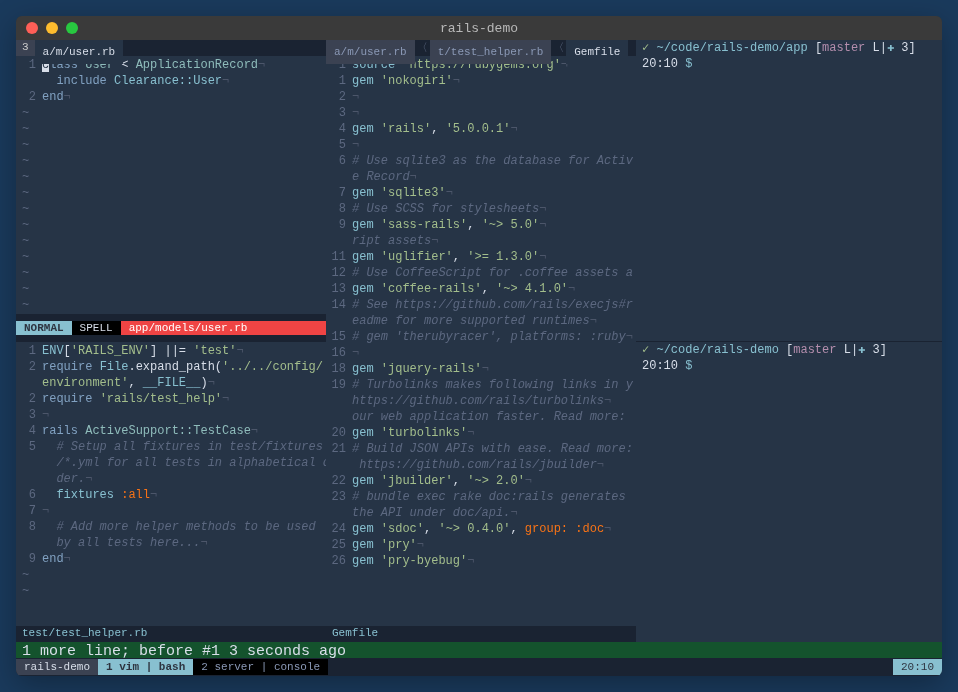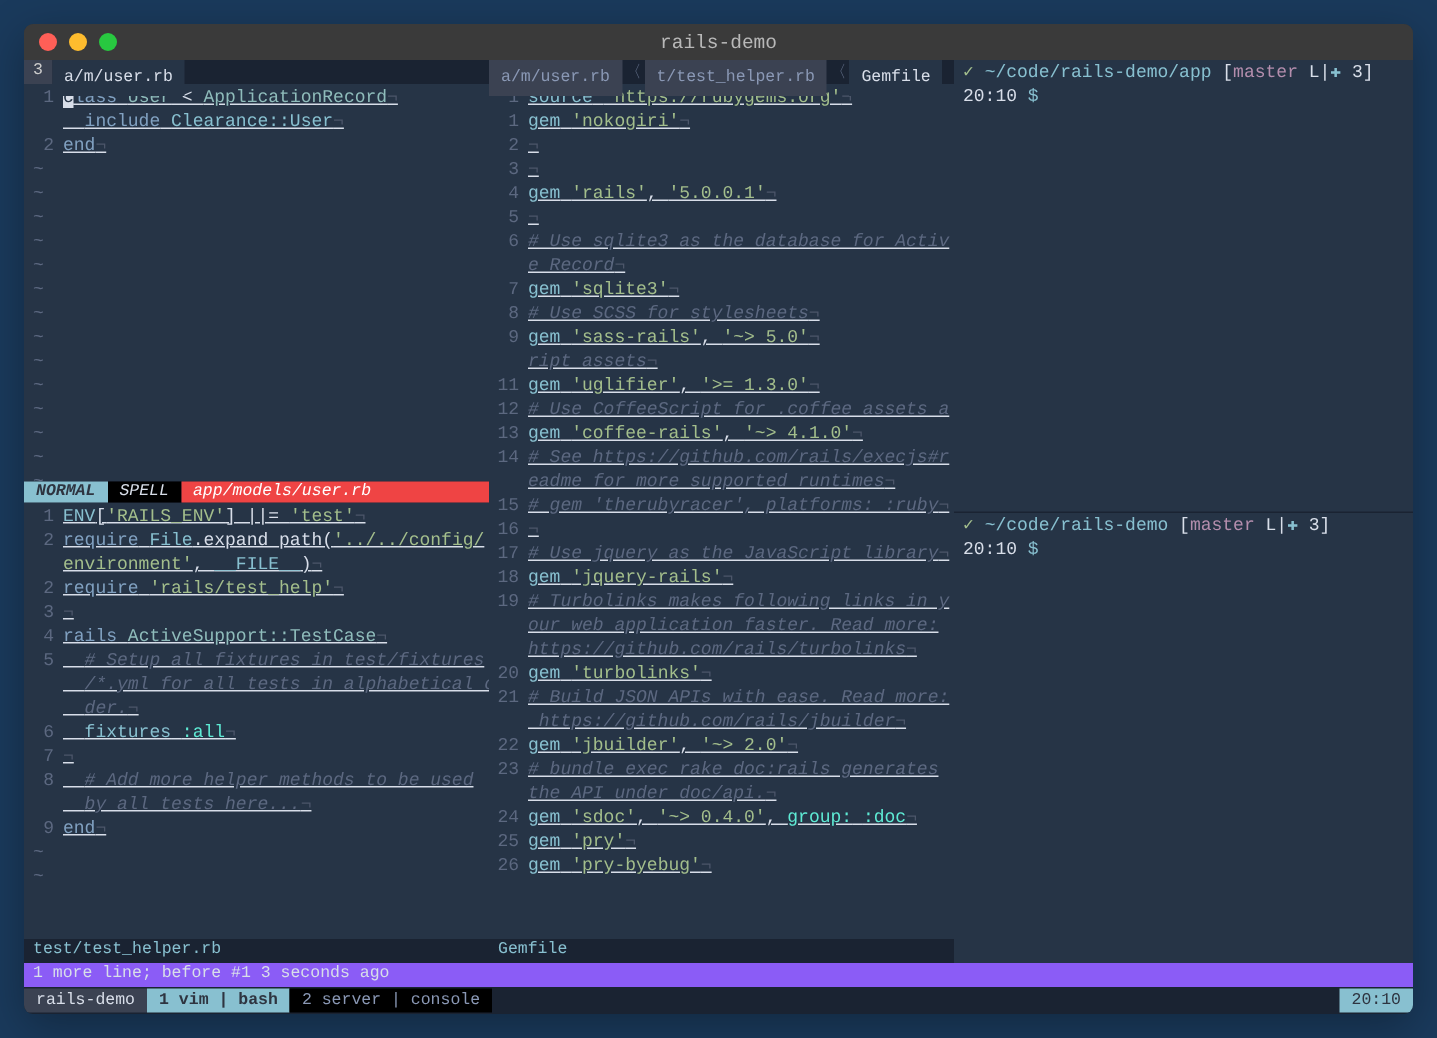--- a/index.html
+++ b/index.html
@@ -41,37 +41,37 @@
 .right-col { flex: 1; display: flex; flex-direction: column; }
 .tabs { display: flex; height: 16px; background: #1a2332; font-size: 11px; }
 .tab { padding: 12px 8px; position: relative; display: flex; align-items: center; white-space: nowrap; }
 .tab.active { background: #263446; color: #d8dee9; }
 .tab.inactive { background: #3b4252; color: #8a98b5; }
 .tab-count { background: #3b4252; color: #ccc; padding: 1px 6px; }
 .sep { color: #5c6880; padding: 0 2px; }
 .code-area { flex: 1; overflow: hidden; padding: 1px 0; }
 .line { display: flex; line-height: 16px; white-space: pre; }
 .gutter { width: 26px; text-align: right; padding-right: 6px; color: #5c6880; flex-shrink: 0; }
-.code { color: #d8dee9; flex: 1; overflow: hidden; text-decoration: underline; }
+.code { color: #d8dee9; flex: 1; overflow: hidden; }
 .tilde { color: #5c6880; padding-left: 6px; }
 .kw { color: #81a1c1; }
 .cls { color: #8fbcbb; }
 .str { color: #a3be8c; }
 .cmt { color: #5c6880; font-style: italic; }
-.sym { color: #5eead4; }
+.sym { color: #f97316; }
 .const { color: #88c0d0; }
 .eol { color: #4c566a; }
 .cursor-char { background: #d8dee9; color: #263446; }
-.mode-line { display: flex; height: 14px; background: #1a2332; align-items: center; font-size: 11px; font-style: italic; }
+.mode-line { display: flex; height: 28px; background: #1a2332; align-items: center; font-size: 11px; }
 .mode-seg { padding: 1px 8px; position: relative; }
 .mode-normal { background: #88c0d0; color: #2e3440; font-weight: bold; }
 .mode-spell { background: #000000; color: #d8dee9; }
 .mode-path { background: #ef4444; color: #fff; flex: 1; }
 .filebar { background: #1a2332; color: #88c0d0; padding: 1px 6px; height: 16px; font-size: 11px; }
-.msgline { background: #8b5cf6; color: #d8dee9; padding: 1px 6px; height: 16px; font-size: 11px; }
+.msgline { background: #14532d; color: #d8dee9; padding: 1px 6px; height: 16px; font-size: 15px; }
 .tmux-status { display: flex; height: 18px; background: #1a2332; align-items: center; font-size: 11px; }
 .tmux-seg { padding: 2px 8px; }
 .tmux-session { background: #3b4252; color: #d8dee9; }
 .tmux-active { background: #88c0d0; color: #2e3440; font-weight: bold; }
 .tmux-inactive { background: #000000; color: #8a98b5; }
 .tmux-time { margin-left: auto; background: #88c0d0; color: #2e3440; padding: 2px 8px; }
 .term-pane { flex: 1; padding: 0 6px; color: #d8dee9; line-height: 16px; }
 .term-split-top { height: 324px; border-bottom: 1px solid #1a2332; }
 .term-split-bot { flex: 1; }
 .prompt-check { color: #a3be8c; }
@@ -165,25 +165,24 @@
           <div class="line"><span class="gutter">8</span><span class="code"><span class="cmt"># Use SCSS for stylesheets</span><span class="eol">¬</span></span></div>
           <div class="line"><span class="gutter">9</span><span class="code"><span class="const">gem</span> <span class="str">'sass-rails'</span>, <span class="str">'~&gt; 5.0'</span><span class="eol">¬</span></span></div>
           <div class="line"><span class="gutter"></span><span class="code"><span class="cmt">ript assets</span><span class="eol">¬</span></span></div>
           <div class="line"><span class="gutter">11</span><span class="code"><span class="const">gem</span> <span class="str">'uglifier'</span>, <span class="str">'&gt;= 1.3.0'</span><span class="eol">¬</span></span></div>
           <div class="line"><span class="gutter">12</span><span class="code"><span class="cmt"># Use CoffeeScript for .coffee assets a</span></span></div>
           <div class="line"><span class="gutter">13</span><span class="code"><span class="const">gem</span> <span class="str">'coffee-rails'</span>, <span class="str">'~&gt; 4.1.0'</span><span class="eol">¬</span></span></div>
           <div class="line"><span class="gutter">14</span><span class="code"><span class="cmt"># See https://github.com/rails/execjs#r</span></span></div>
           <div class="line"><span class="gutter"></span><span class="code"><span class="cmt">eadme for more supported runtimes</span><span class="eol">¬</span></span></div>
           <div class="line"><span class="gutter">15</span><span class="code"><span class="cmt"># gem 'therubyracer', platforms: :ruby</span><span class="eol">¬</span></span></div>
           <div class="line"><span class="gutter">16</span><span class="code"><span class="eol">¬</span></span></div>
-          <div class="line"><span class="gutter">17</span><span class="code"><span class="cmt"># Use jquery as the JavaScript library</span><span class="eol">¬</span></span></div>
           <div class="line"><span class="gutter">18</span><span class="code"><span class="const">gem</span> <span class="str">'jquery-rails'</span><span class="eol">¬</span></span></div>
           <div class="line"><span class="gutter">19</span><span class="code"><span class="cmt"># Turbolinks makes following links in y</span></span></div>
+          <div class="line"><span class="gutter"></span><span class="code"><span class="cmt">https://github.com/rails/turbolinks</span><span class="eol">¬</span></span></div>
           <div class="line"><span class="gutter"></span><span class="code"><span class="cmt">our web application faster. Read more:</span></span></div>
-          <div class="line"><span class="gutter"></span><span class="code"><span class="cmt">https://github.com/rails/turbolinks</span><span class="eol">¬</span></span></div>
           <div class="line"><span class="gutter">20</span><span class="code"><span class="const">gem</span> <span class="str">'turbolinks'</span><span class="eol">¬</span></span></div>
           <div class="line"><span class="gutter">21</span><span class="code"><span class="cmt"># Build JSON APIs with ease. Read more:</span></span></div>
           <div class="line"><span class="gutter"></span><span class="code"><span class="cmt"> https://github.com/rails/jbuilder</span><span class="eol">¬</span></span></div>
           <div class="line"><span class="gutter">22</span><span class="code"><span class="const">gem</span> <span class="str">'jbuilder'</span>, <span class="str">'~&gt; 2.0'</span><span class="eol">¬</span></span></div>
           <div class="line"><span class="gutter">23</span><span class="code"><span class="cmt"># bundle exec rake doc:rails generates</span></span></div>
           <div class="line"><span class="gutter"></span><span class="code"><span class="cmt">the API under doc/api.</span><span class="eol">¬</span></span></div>
           <div class="line"><span class="gutter">24</span><span class="code"><span class="const">gem</span> <span class="str">'sdoc'</span>, <span class="str">'~&gt; 0.4.0'</span>, <span class="sym">group:</span> <span class="sym">:doc</span><span class="eol">¬</span></span></div>
           <div class="line"><span class="gutter">25</span><span class="code"><span class="const">gem</span> <span class="str">'pry'</span><span class="eol">¬</span></span></div>
           <div class="line"><span class="gutter">26</span><span class="code"><span class="const">gem</span> <span class="str">'pry-byebug'</span><span class="eol">¬</span></span></div>
         </div>

